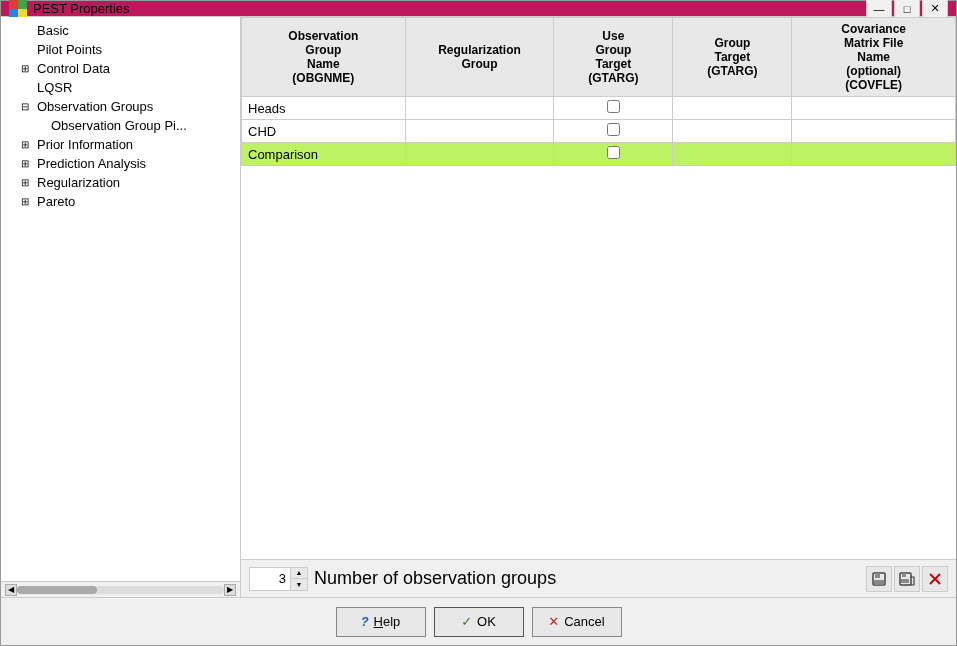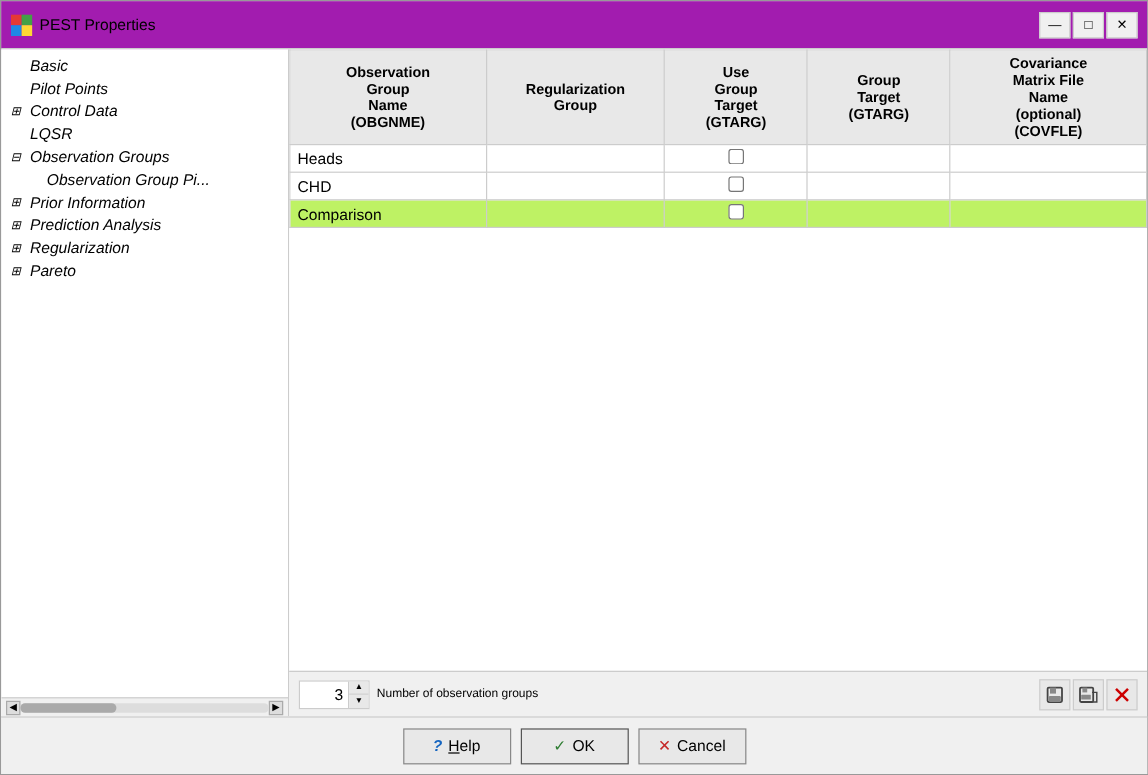--- a/index.html
+++ b/index.html
@@ -11,27 +11,27 @@
     }
     .window {
       width: 957px;
       height: 646px;
       border: 1px solid #999;
       background: #f0f0f0;
       display: flex;
       flex-direction: column;
     }
     .title-bar {
-      background: #a21caf;
+      background: #be185d;
       border-bottom: 1px solid #ccc;
       padding: 4px 8px;
       display: flex;
       align-items: center;
       justify-content: space-between;
-      height: 40px;
+      height: 16px;
     }
     .title-bar-left {
       display: flex;
       align-items: center;
       gap: 6px;
     }
     .title-text {
       font-size: 13px;
       font-weight: normal;
     }
@@ -63,22 +63,21 @@
       background: #fff;
       border-right: 1px solid #ccc;
       display: flex;
       flex-direction: column;
       overflow: hidden;
     }
     .sidebar-tree {
       flex: 1;
       overflow-y: auto;
       overflow-x: auto;
-      padding: 4px 0;
-      font-style: italic;
+      padding: 4px 12px;
     }
     .tree-item {
       padding: 2px 8px;
       cursor: pointer;
       white-space: nowrap;
       display: flex;
       align-items: center;
       gap: 4px;
       font-size: 13px;
     }
@@ -203,21 +202,21 @@
       cursor: pointer;
       display: flex;
       align-items: center;
       justify-content: center;
       font-size: 7px;
       border-bottom: 1px solid #ccc;
     }
     .spin-btn:last-child { border-bottom: none; }
     .bottom-label {
       flex: 1;
-      font-size: 10px;
+      font-size: 18px;
     }
     .bottom-icons {
       display: flex;
       gap: 2px;
     }
     .icon-btn {
       width: 26px;
       height: 26px;
       border: 1px solid #ccc;
       background: #e8e8e8;

